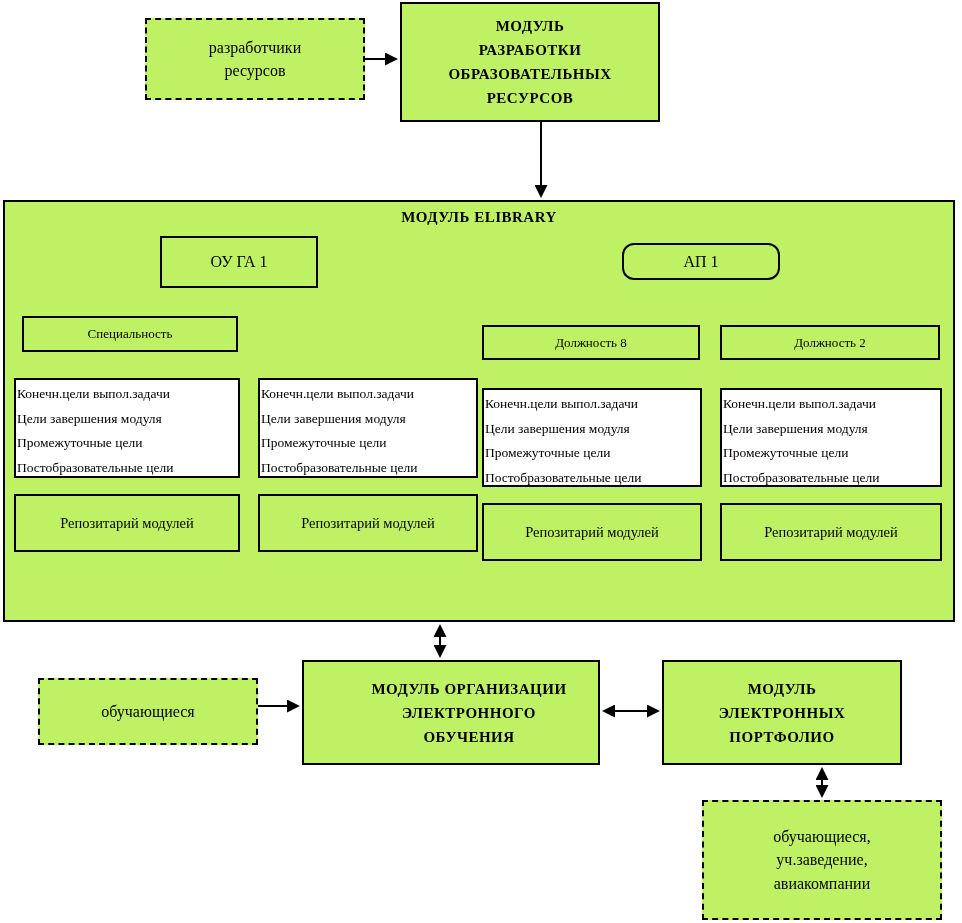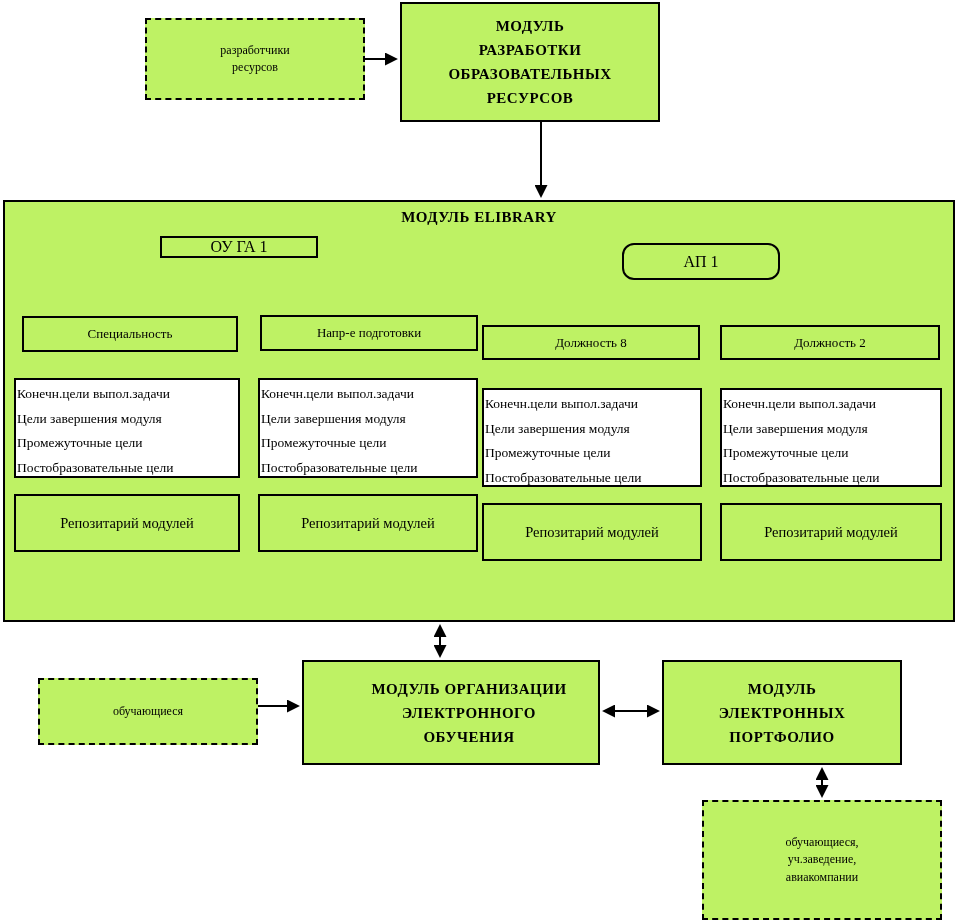--- a/index.html
+++ b/index.html
@@ -8,21 +8,21 @@
   .canvas { position:relative; width:962px; height:923px; background:#fff; overflow:hidden; }
 
   .box {
     position:absolute; background:#bef264; border:2px solid #000;
     display:flex; align-items:center; justify-content:center;
     text-align:center;
   }
   .dashed { border-style:dashed; }
   .multiline { white-space:pre-line; }
 
-  .dashed-label { font-size:12px; line-height:1.45; }
+  .dashed-label { font-size:16px; line-height:1.45; }
   .module-title { font-size:15px; font-weight:bold; letter-spacing:.5px; line-height:1.6; }
 
   .container-title {
     position:absolute; top:7px; left:0; width:100%;
     font-size:15px; font-weight:bold; letter-spacing:.5px;
   }
 
   .tag-box   { font-size:16px; }
   .head-box  { font-size:13px; }
   .repo-box  { font-size:14.5px; }
@@ -118,26 +118,25 @@
 
   <div class="box module-title multiline" style="left:400px; top:2px; width:260px; height:120px;">МОДУЛЬ
 РАЗРАБОТКИ
 ОБРАЗОВАТЕЛЬНЫХ
 РЕСУРСОВ</div>
 
   <div class="box" style="left:3px; top:200px; width:952px; height:422px; display:block;">
     <div class="container-title">МОДУЛЬ ELIBRARY</div>
   </div>
 
-  <div class="box tag-box" style="left:160px; top:236px; width:158px; height:22px;">ОУ ГА 1</div>
+  <div class="box tag-box" style="left:160px; top:236px; width:158px; height:52px;">ОУ ГА 1</div>
 
   <div class="box tag-box" style="left:622px; top:243px; width:158px; height:37px;border-radius:12px;">АП 1</div>
 
   <div class="box head-box" style="left:22px; top:316px; width:216px; height:36px;">Специальность</div>
-  <div class="box head-box" style="left:260px; top:315px; width:218px; height:36px;">Напр-е подготовки</div>
   <div class="box head-box" style="left:482px; top:325px; width:218px; height:35px;">Должность 8</div>
   <div class="box head-box" style="left:720px; top:325px; width:220px; height:35px;">Должность 2</div>
 
   <div class="goals-box" style="left:14px; top:378px; width:226px; height:100px;">Конечн.цели выпол.задачи
 Цели завершения модуля
 Промежуточные цели
 Постобразовательные цели</div>
   <div class="goals-box" style="left:258px; top:378px; width:220px; height:100px;">Конечн.цели выпол.задачи
 Цели завершения модуля
 Промежуточные цели

